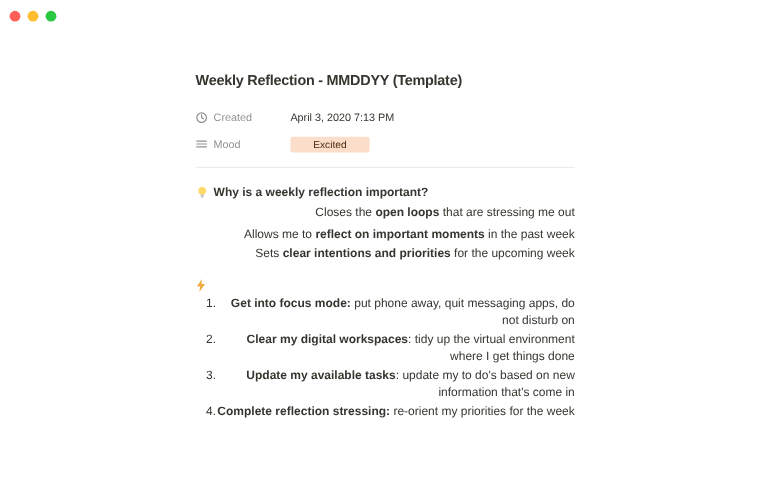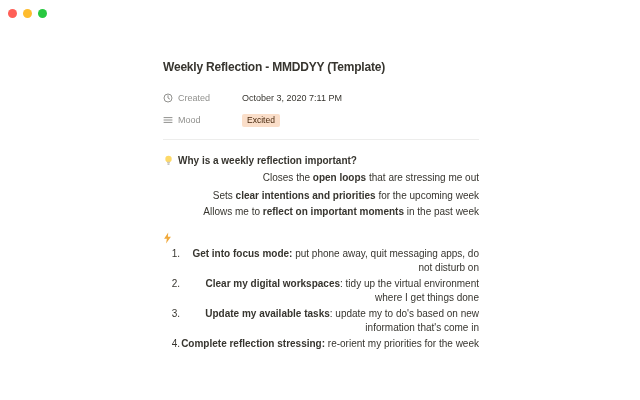--- a/index.html
+++ b/index.html
@@ -21,21 +21,21 @@
     letter-spacing:-0.2px; color:#37352f; }
 
   
   .props { margin-top:7px; }
   .prop-row { display:flex; align-items:center; height:22px; }
   .prop-label { width:79px; display:flex; align-items:flex-end; gap:5px;
     color:#91918e; font-size:9px; }
   .prop-label svg { display:block; }
   .prop-value { font-size:9px; color:#37352f; }
   .tag { display:inline-block; background:#fadec9; color:#49290e;
-    font-size:8.5px; line-height:11px; padding:1px 5px; border-radius:2px; }
+    font-size:8.5px; line-height:11px; padding:1px 19px; border-radius:2px; }
 
   .divider { border:none; border-top:1px solid #ededec; margin:8px 0 0 0; }
 
   
   .section { margin-top:13px; }
   .sec-head { display:flex; align-items:center; gap:4px;
     font-size:10px; font-weight:700; line-height:15px; }
   .sec-head svg { display:block; flex:0 0 auto; }
 
   ul.blist, ol.nlist { list-style:none; margin-top:2px;text-align:right; }
@@ -65,21 +65,21 @@
     <div class="prop-row">
       <div class="prop-label">
         <span>
           <svg width="10" height="10" viewBox="0 0 10 10">
               <circle cx="5" cy="5" r="4" fill="none" stroke="#91918e" stroke-width="1"></circle>
               <path d="M5 2.7 V5 L6.6 6" fill="none" stroke="#91918e" stroke-width="1" stroke-linecap="round"></path>
             </svg>
         </span>
         <span>Created</span>
       </div>
-      <div class="prop-value">October 3, 2020 7:11 PM</div>
+      <div class="prop-value">April 3, 2020 7:13 PM</div>
     </div>
     <div class="prop-row">
       <div class="prop-label">
         <span>
           <svg width="10" height="10" viewBox="0 0 10 10">
               <path d="M1 2.6 H9 M1 5 H9 M1 7.4 H9" stroke="#91918e" stroke-width="1" stroke-linecap="round"></path>
             </svg>
         </span>
         <span>Mood</span>
       </div>
@@ -105,25 +105,25 @@
     <ul class="blist">
       <li>
         <span class="dotcol"><span class="bdot"></span></span>
         <span class="li-text"><span>Closes the </span><b>open loops</b><span> that are stressing me out</span></span>
       </li>
       <li>
         <span class="dotcol"><span class="bdot"></span></span>
       </li>
       <li>
         <span class="dotcol"><span class="bdot"></span></span>
-        <span class="li-text"><span>Sets </span><b>clear intentions and priorities</b><span> for the upcoming week</span></span>
+        <span class="li-text"><span>Allows me to </span><b>reflect on important moments</b><span> in the past week</span></span>
       </li>
       <li>
         <span class="dotcol"><span class="bdot"></span></span>
-        <span class="li-text"><span>Allows me to </span><b>reflect on important moments</b><span> in the past week</span></span>
+        <span class="li-text"><span>Sets </span><b>clear intentions and priorities</b><span> for the upcoming week</span></span>
       </li>
     </ul>
   </div>
 
   <div class="section">
     <div class="sec-head">
       <span>
         <svg width="9" height="12" viewBox="0 0 10 12">
             <polygon points="5.8,0 1.2,6.8 4.3,6.8 3.4,12 8.8,4.6 5.5,4.6" fill="#f0a93c"></polygon>
           </svg>

